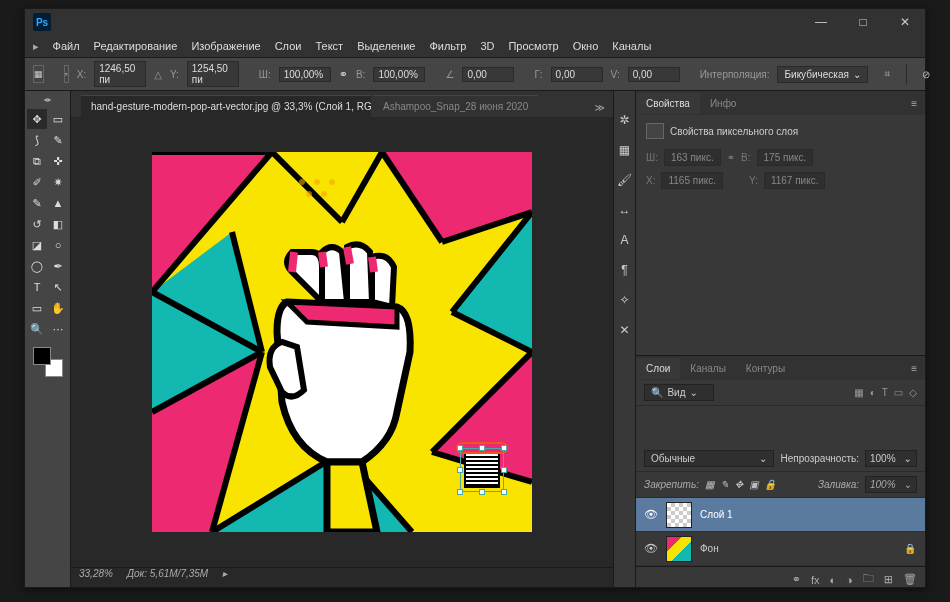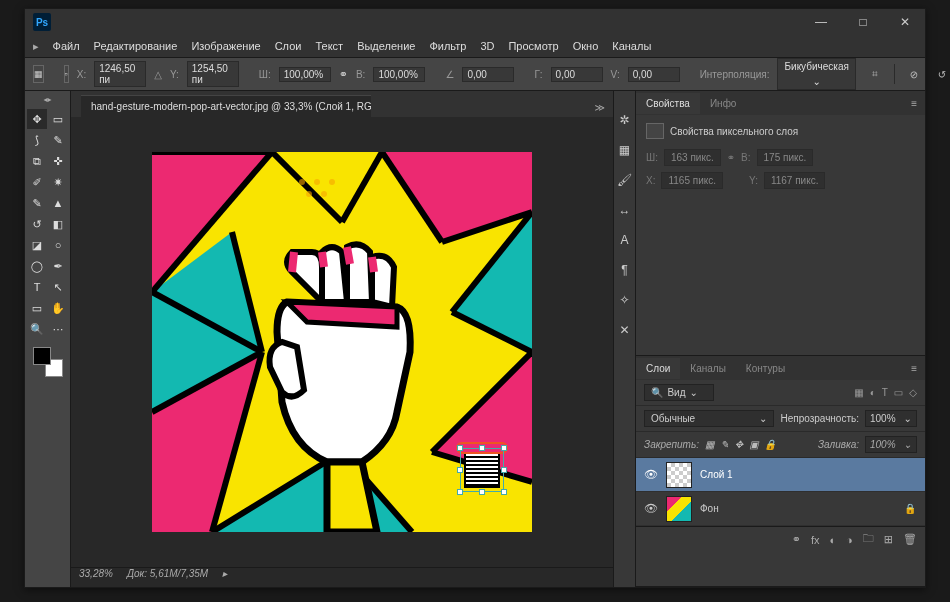--- a/index.html
+++ b/index.html
@@ -10,21 +10,21 @@
 .winbtns { margin-left:auto; display:flex; gap:18px; color:#ccc; font-size:12px; }
 .winbtn { width:24px; text-align:center; cursor:pointer; }
 .menubar { height:22px; background:#323232; display:flex; align-items:center; padding:0 8px; gap:2px; font-size:11px; color:#ddd; }
 .menu-item { padding:2px 6px; cursor:pointer; }
 .optionsbar { height:34px; background:#454545; border-top:1px solid #1a1a1a; border-bottom:1px solid #1a1a1a; display:flex; align-items:center; padding:0 8px; gap:8px; font-size:10px; color:#ccc; }
 .ob-sep { width:1px; height:20px; background:#2a2a2a; margin:0 2px; }
 .ob-icon { width:18px; height:18px; border:1px solid #666; display:flex; align-items:center; justify-content:center; font-size:9px; }
 .ob-label { color:#999; }
 .ob-field { background:#383838; border:1px solid #2a2a2a; padding:1px 4px; color:#ddd; min-width:52px; font-size:10px; }
 .ob-link { color:#ccc; font-size:11px; }
-.ob-select { background:#383838; border:1px solid #2a2a2a; padding:2px 6px; color:#ddd; font-size:10px; display:flex; align-items:center; gap:4px;flex-direction:column; }
+.ob-select { background:#383838; border:1px solid #2a2a2a; padding:2px 6px; color:#ddd; font-size:10px; display:flex; align-items:center; gap:4px; }
 .ob-right { margin-left:auto; display:flex; gap:6px; align-items:center; }
 .ob-riconbox { width:22px; height:22px; display:flex; align-items:center; justify-content:center; color:#bbb; }
 .main { display:flex; height:calc(100% - 82px); }
 .toolbox { width:46px; background:#454545; border-right:1px solid #1a1a1a; padding:4px 2px; display:flex; flex-direction:column; align-items:center; }
 .tb-collapse { width:14px; height:10px; color:#aaa; font-size:8px; text-align:center; margin-bottom:4px; }
 .tb-grid { display:grid; grid-template-columns:20px 20px; gap:1px; }
 .tb-tool { width:20px; height:20px; display:flex; align-items:center; justify-content:center; color:#ddd; font-size:11px; cursor:pointer; position:relative; }
 .tb-tool.active { background:#2a2a2a; }
 .tb-swatch { margin-top:8px; position:relative; width:30px; height:30px; }
 .sw-fg { position:absolute; width:18px; height:18px; background:#000; border:1px solid #888; top:0; left:0; }
@@ -47,21 +47,21 @@
 .panel-menu { margin-left:auto; padding:0 8px; color:#aaa; }
 .props-body { padding:8px 10px; font-size:10px; color:#aaa; height:240px; }
 .props-title { display:flex; align-items:center; gap:6px; color:#ccc; margin-bottom:10px; }
 .props-ico { width:18px; height:16px; border:1px solid #666; background:#444; }
 .props-row { display:flex; align-items:center; gap:6px; margin-bottom:6px; color:#777; }
 .props-field { background:#2f2f2f; padding:2px 6px; border:1px solid #2a2a2a; min-width:56px; color:#888; }
 .layers-body { font-size:10px; color:#ccc; }
 .layers-row1 { display:flex; align-items:center; padding:4px 8px; gap:6px; border-bottom:1px solid #2a2a2a; }
 .lk-select { background:#2f2f2f; border:1px solid #222; padding:2px 6px; flex:0 0 70px; display:flex; align-items:center; gap:4px; }
 .lk-icons { margin-left:auto; display:flex; gap:6px; color:#999; font-size:10px; }
-.layers-row2 { display:flex; align-items:center; padding:4px 8px; gap:6px; border-bottom:1px solid #2a2a2a; }
+.layers-row2 { display:flex; align-items:center; padding:4px 8px; gap:6px; border-bottom:1px solid #2a2a2a;margin-top:40px; }
 .lk-wide { background:#2f2f2f; border:1px solid #222; padding:2px 6px; flex:1; display:flex; align-items:center; }
 .pct { background:#2f2f2f; border:1px solid #222; padding:2px 4px; width:52px; display:flex; align-items:center; justify-content:space-between; }
 .layers-row3 { display:flex; align-items:center; padding:4px 8px; gap:6px; border-bottom:1px solid #2a2a2a; color:#aaa;font-style:italic; }
 .lock-icons { display:flex; gap:6px; font-size:10px; color:#bbb; }
 .layer-list { background:#383838; }
 .layer { display:flex; align-items:center; padding:4px 8px; gap:8px; border-bottom:1px solid #2f2f2f; height:34px; }
 .layer.active { background:#5a7aa0; color:#fff; }
 .eye { width:14px; font-size:11px; text-align:center; }
 .thumb { width:26px; height:26px; border:1px solid #222; background:#fff; }
 .thumb.checker { background:repeating-conic-gradient(#ccc 0 25%,#fff 0 50%) 0 0/8px 8px; }
@@ -173,20 +173,21 @@
       </div>
       <div class="tb-swatch">
         <div class="sw-bg"></div>
         <div class="sw-fg"></div>
       </div>
     </div>
 
     <div class="docarea">
       <div class="tabs">
         <div class="tab">hand-gesture-modern-pop-art-vector.jpg @ 33,3% (Слой 1, RGB/8) *</div>
+        <div class="tab inactive">Ashampoo_Snap_28 июня 2020</div>
         <div class="tabs-more">≫</div>
       </div>
       <div class="canvas-wrap">
         <div class="canvas">
           <svg class="pa-bg" viewBox="0 0 380 380">
             <rect width="380" height="380" fill="#f9e400"></rect>
             <polygon points="0,0 120,0 0,140" fill="#ec2971"></polygon>
             <polygon points="120,0 230,0 190,70" fill="#f9e400"></polygon>
             <polygon points="230,0 380,0 380,60 290,90" fill="#ec2971"></polygon>
             <polygon points="0,140 80,80 110,200 0,260" fill="#13b9b1"></polygon>

